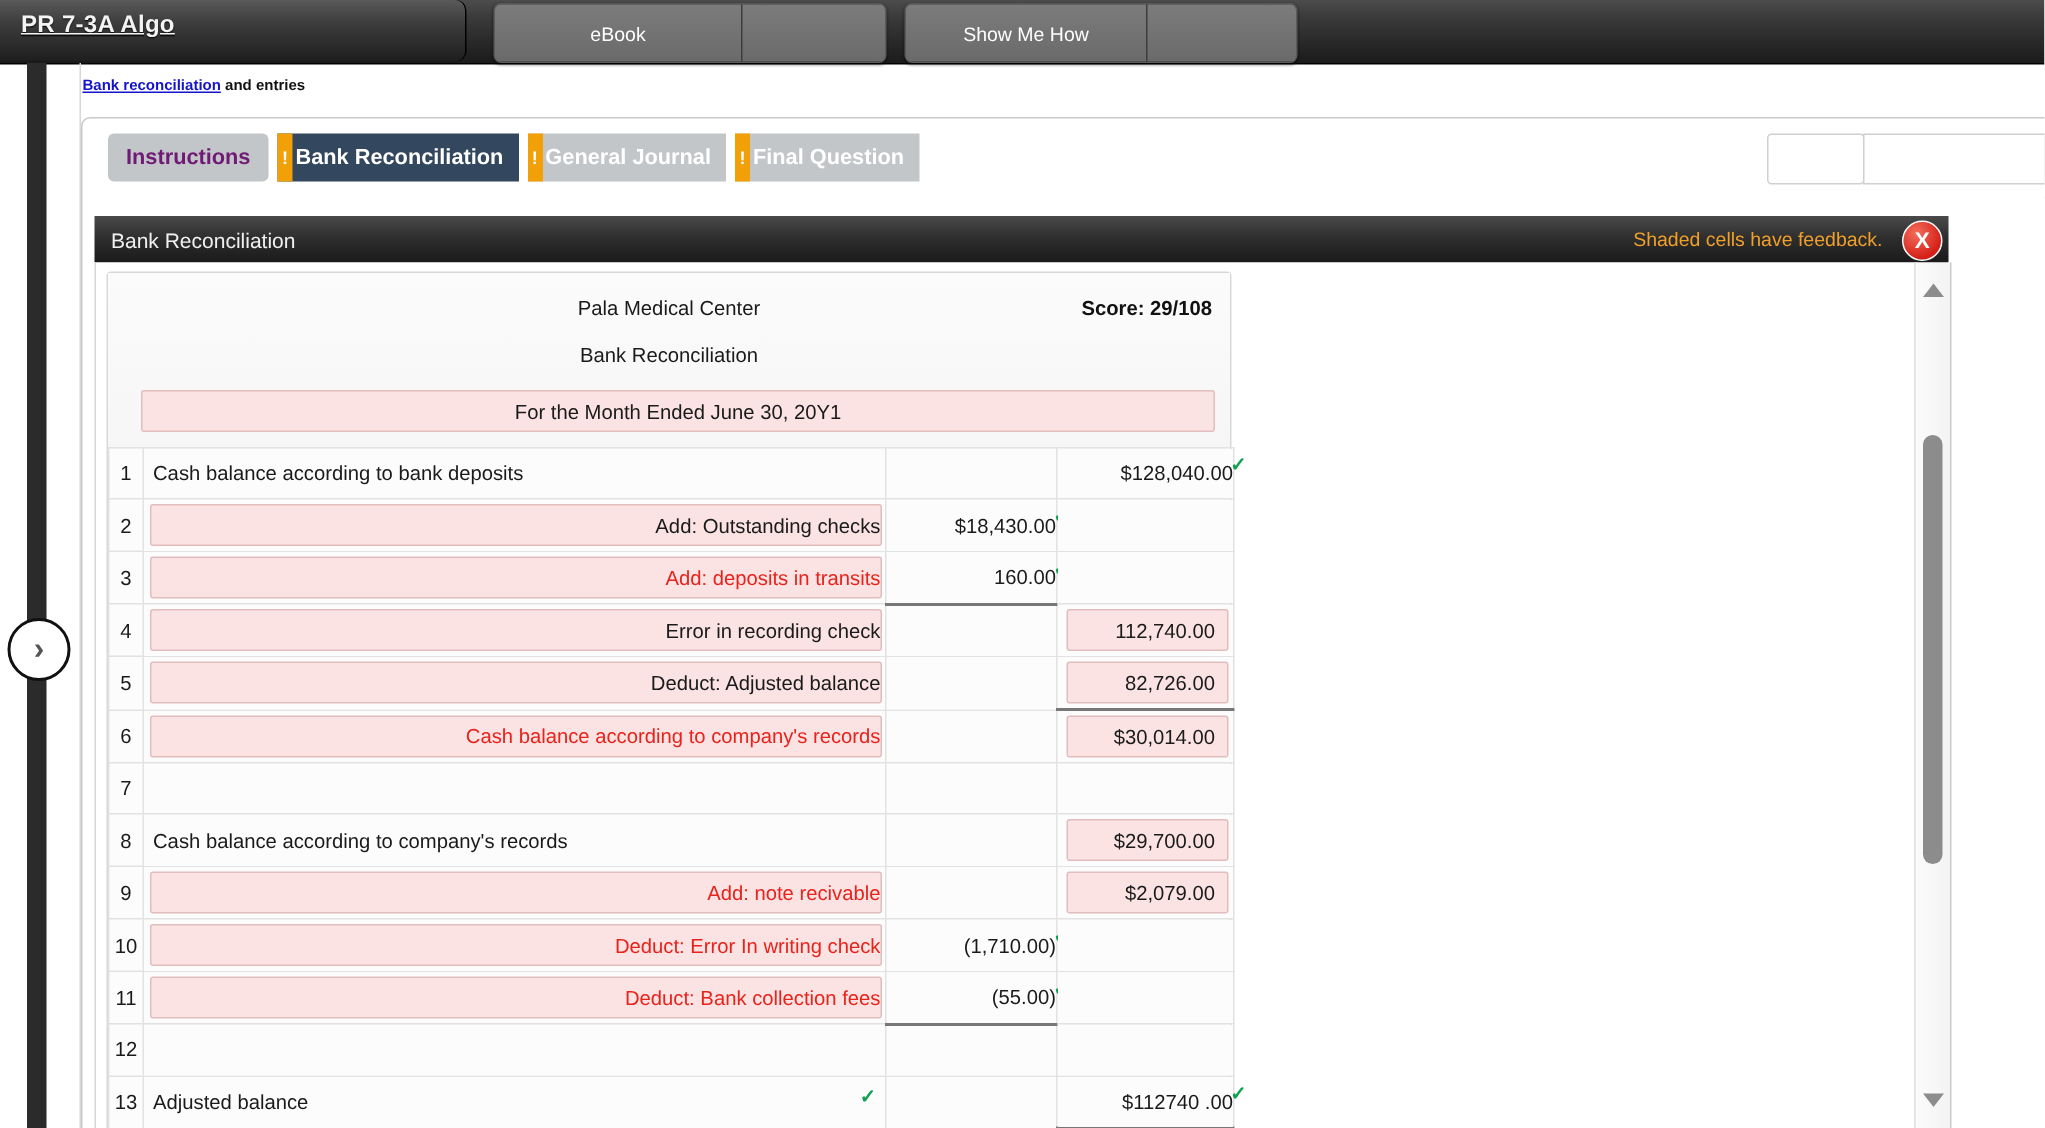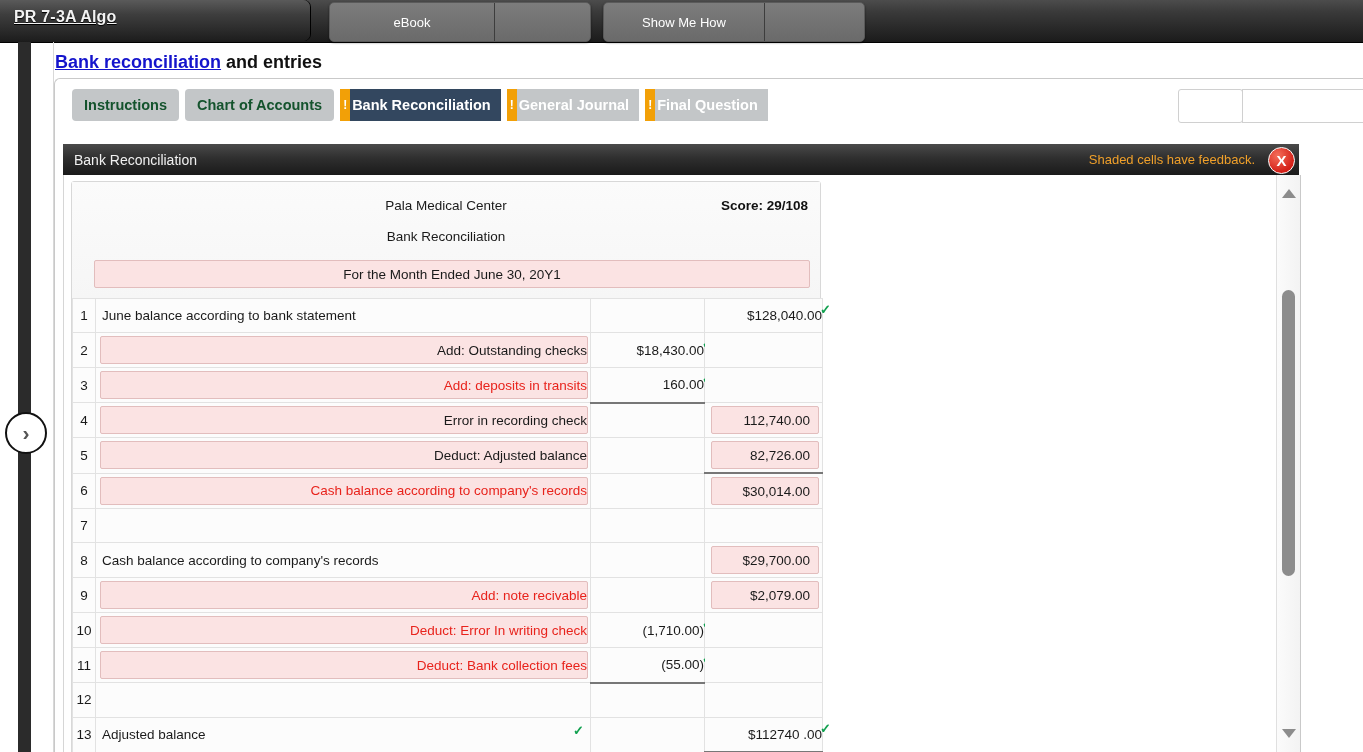--- a/index.html
+++ b/index.html
@@ -59,35 +59,35 @@
   }
   .expand-btn{
     position:absolute;left:-13px;top:370px;width:38px;height:38px;
     border-radius:50%;background:#fff;border:2px solid #111;
     display:flex;align-items:center;justify-content:center;
     color:#555;font-size:21px;font-weight:bold;
   }
 
   
   .crumb{
-    position:absolute;left:55px;top:52px;font-size:18px;font-weight:bold;color:#111;
+    position:absolute;left:55px;top:52px;font-size:10px;font-weight:bold;color:#111;
   }
   .crumb a{color:#1414cc;text-decoration:underline;font-weight:bold;}
 
   
   .tabpanel{
     position:absolute;left:54px;top:78px;width:1309px;height:52px;
     background:#fff;border:1px solid #c9c9c9;border-right:none;
     border-top-left-radius:6px;
   }
   .tabs{position:absolute;left:17px;top:10px;display:flex;align-items:stretch;}
   .tab{
     height:32px;display:flex;align-items:center;
     border-radius:4px;margin-right:6px;
-    background:#c3c6c8;color:#14532d;
+    background:#c3c6c8;color:#701a75;
     font-weight:bold;font-size:14.5px;
     padding:0 12px;white-space:nowrap;
   }
   .tab.flag{padding:0;border-radius:0;}
   .tab .bang{
     width:10px;height:32px;background:#f2a007;color:#fff;
     display:flex;align-items:center;justify-content:center;
     font-size:12px;font-weight:bold;flex:none;
   }
   .tab .txt{padding:0 10px 0 2px;display:flex;align-items:center;height:32px;}
@@ -230,21 +230,20 @@
   </div>
   <div class="rail-sep"></div>
 
   <div class="crumb">
     <a href="#">Bank reconciliation</a><span> and entries</span>
   </div>
 
   <div class="tabpanel">
     <div class="tabs" id="tablist">
         <div class="tab">Instructions</div>
-        <div class="tab">Chart of Accounts</div>
         <div class="tab flag active">
           <span class="bang">!</span>
           <span class="txt">Bank Reconciliation</span>
         </div>
         <div class="tab flag pending">
           <span class="bang">!</span>
           <span class="txt">General Journal</span>
         </div>
         <div class="tab flag pending">
           <span class="bang">!</span>
@@ -273,21 +272,21 @@
           <div class="co">Pala Medical Center</div>
           <div class="rptname">Bank Reconciliation</div>
           <div class="periodcell">For the Month Ended June 30, 20Y1</div>
         </div>
 
         <table class="grid">
           <tbody id="gridbody">
               <tr>
                 <td class="rn">1</td>
                 <td class="desc cellwrap">
-                  <div class="plaintext">June balance according to bank statement</div>
+                  <div class="plaintext">Cash balance according to bank deposits</div>
                 </td>
                 <td class="c1"><span></span></td>
                 <td class="c2"><span>$128,040.00</span><span class="chk amt">✓</span></td>
               </tr>
               <tr>
                 <td class="rn">2</td>
                 <td class="desc cellwrap">
                   <div class="inputcell">
                     <span class="indent1">Add: Outstanding checks</span>
                   </div>

